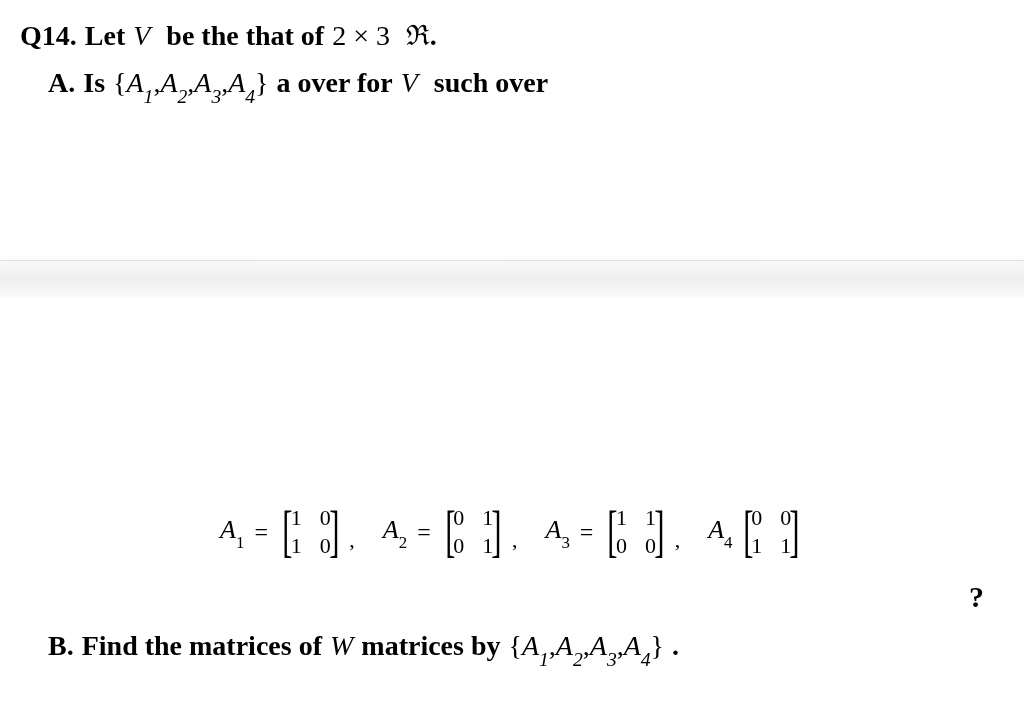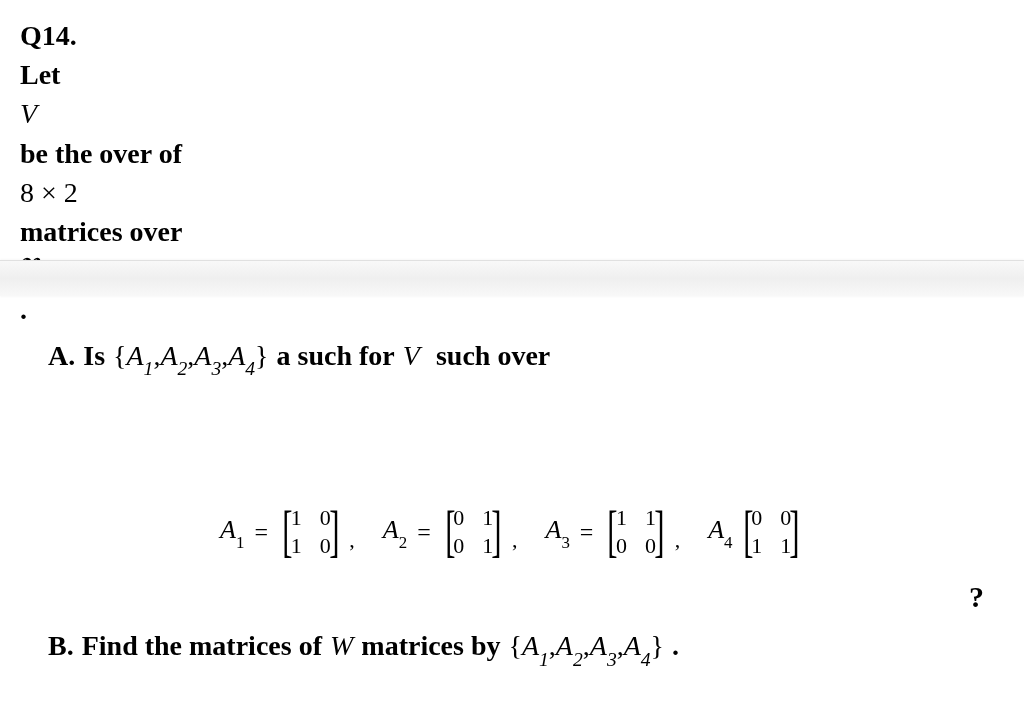--- a/index.html
+++ b/index.html
@@ -17,21 +17,20 @@
     }
     .content {
       padding: 16px 20px;
     }
     .q-line {
       font-size: 28px;
       line-height: 1.4;
       display: flex;
       flex-wrap: wrap;
       align-items: baseline;
-      flex-direction: column;
     }
     .bold {
       font-weight: bold;
     }
     .italic {
       font-style: italic;
       font-family: 'Times New Roman', serif;
     }
     .math {
       font-family: 'Times New Roman', serif;
@@ -143,46 +142,45 @@
 
 <div class="content">
   <div class="q-line">
     <span class="bold">Q14.</span>
     <span class="space"></span>
     <span class="bold">Let</span>
     <span class="space"></span>
     <span class="italic math">V</span>
     <span class="space"></span>
       <span class="space"></span>
-    <span class="bold">be the over of</span>
-    <span class="space"></span>
-    <span class="math">8 × 2</span>
-    <span class="space"></span>
-    <span class="bold">matrices over</span>
+    <span class="bold">be the that of</span>
+    <span class="space"></span>
+    <span class="math">2 × 3</span>
+    <span class="space"></span>
     <span class="space"></span>
     <span class="math fraktur">ℜ</span>
     <span class="bold">.</span>
   </div>
 
   <div class="part-a">
     <span class="bold">A.</span>
     <span class="space"></span>
     <span class="bold">Is</span>
     <span class="space"></span>
     <span class="math">{</span>
     <span class="math italic"><span>A</span><span class="sub">1</span></span>
     <span class="math">,</span>
     <span class="math italic"><span>A</span><span class="sub">2</span></span>
     <span class="math">,</span>
     <span class="math italic"><span>A</span><span class="sub">3</span></span>
     <span class="math">,</span>
     <span class="math italic"><span>A</span><span class="sub">4</span></span>
     <span class="math">}</span>
     <span class="space"></span>
-    <span class="bold">a such for</span>
+    <span class="bold">a over for</span>
     <span class="space"></span>
     <span class="italic math">V</span>
     <span class="space"></span>
       <span class="space"></span>
     <span class="bold">such over</span>
   </div>
 </div>
 
 <div class="gray-band"></div>
 

